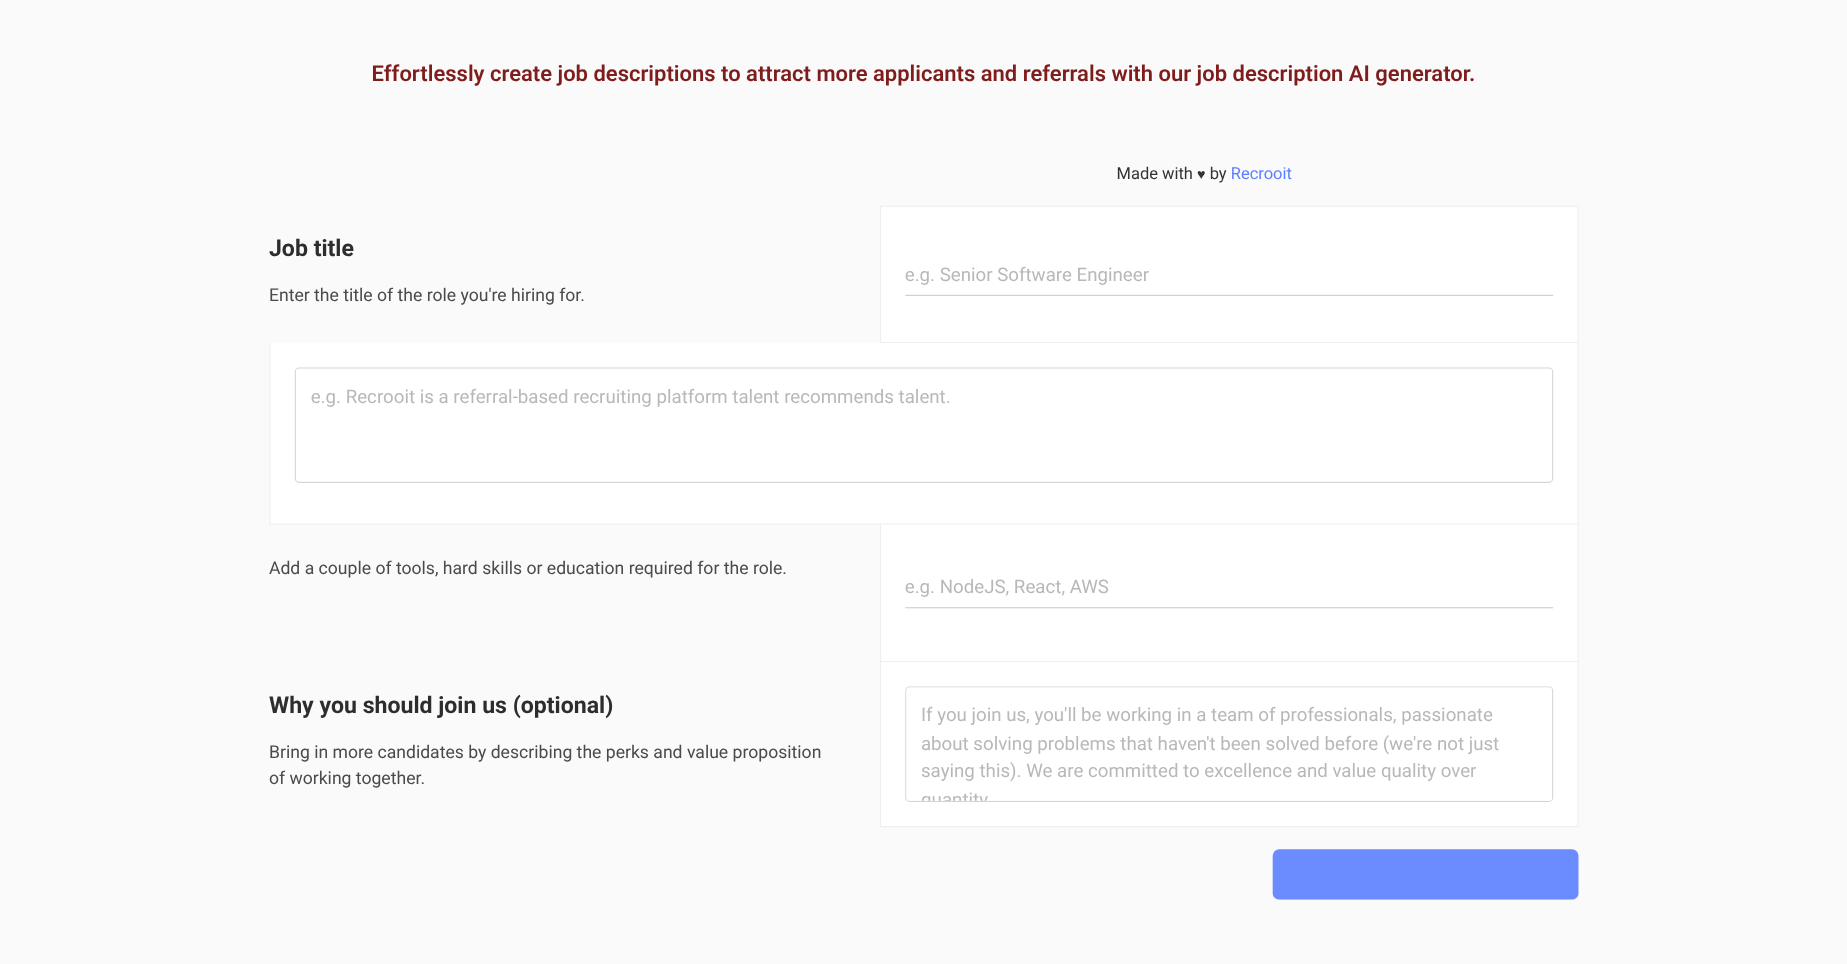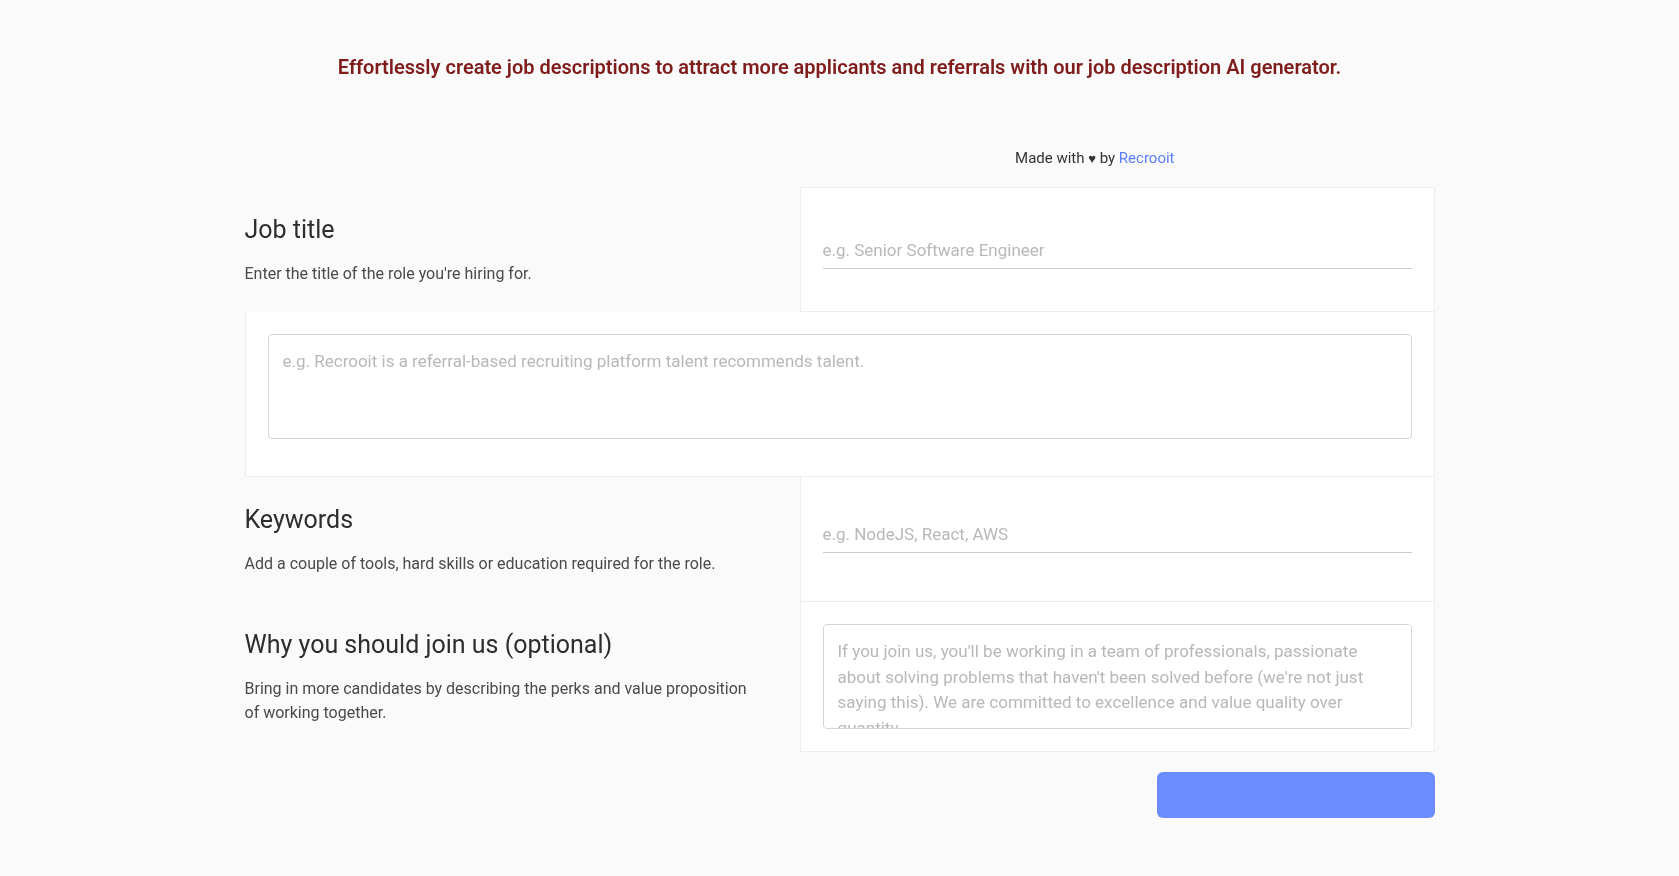--- a/index.html
+++ b/index.html
@@ -48,22 +48,22 @@
       display: flex;
       align-items: flex-start;
       min-height: 125px;
     }
     .form-label {
       width: 555px;
       padding-right: 40px;
       padding-top: 28px;
     }
     .form-label h2 {
-      font-size: 25px;
-      font-weight: 400;
+      font-size: 21px;
+      font-weight: 700;
       color: #2d2d2d;
       margin-bottom: 18px;
     }
     .form-label p {
       font-size: 16px;
       color: #4a4a4a;
       line-height: 1.5;
     }
     .form-input-wrapper {
       flex: 1;
@@ -151,21 +151,20 @@
     </div>
 
     <div class="form-row form-section-2">
       <div class="form-input-wrapper">
         <textarea class="textarea-input" placeholder="e.g. Recrooit is a referral-based recruiting platform talent recommends talent." style=""></textarea>
       </div>
     </div>
 
     <div class="form-row form-section-3">
       <div class="form-label">
-        <h2>Keywords</h2>
         <p>Add a couple of tools, hard skills or education required for the role.</p>
       </div>
       <div class="form-input-wrapper">
         <input type="text" class="text-input" placeholder="e.g. NodeJS, React, AWS" style="">
       </div>
     </div>
 
     <div class="form-row form-section-4">
       <div class="form-label">
         <h2>Why you should join us (optional)</h2>

